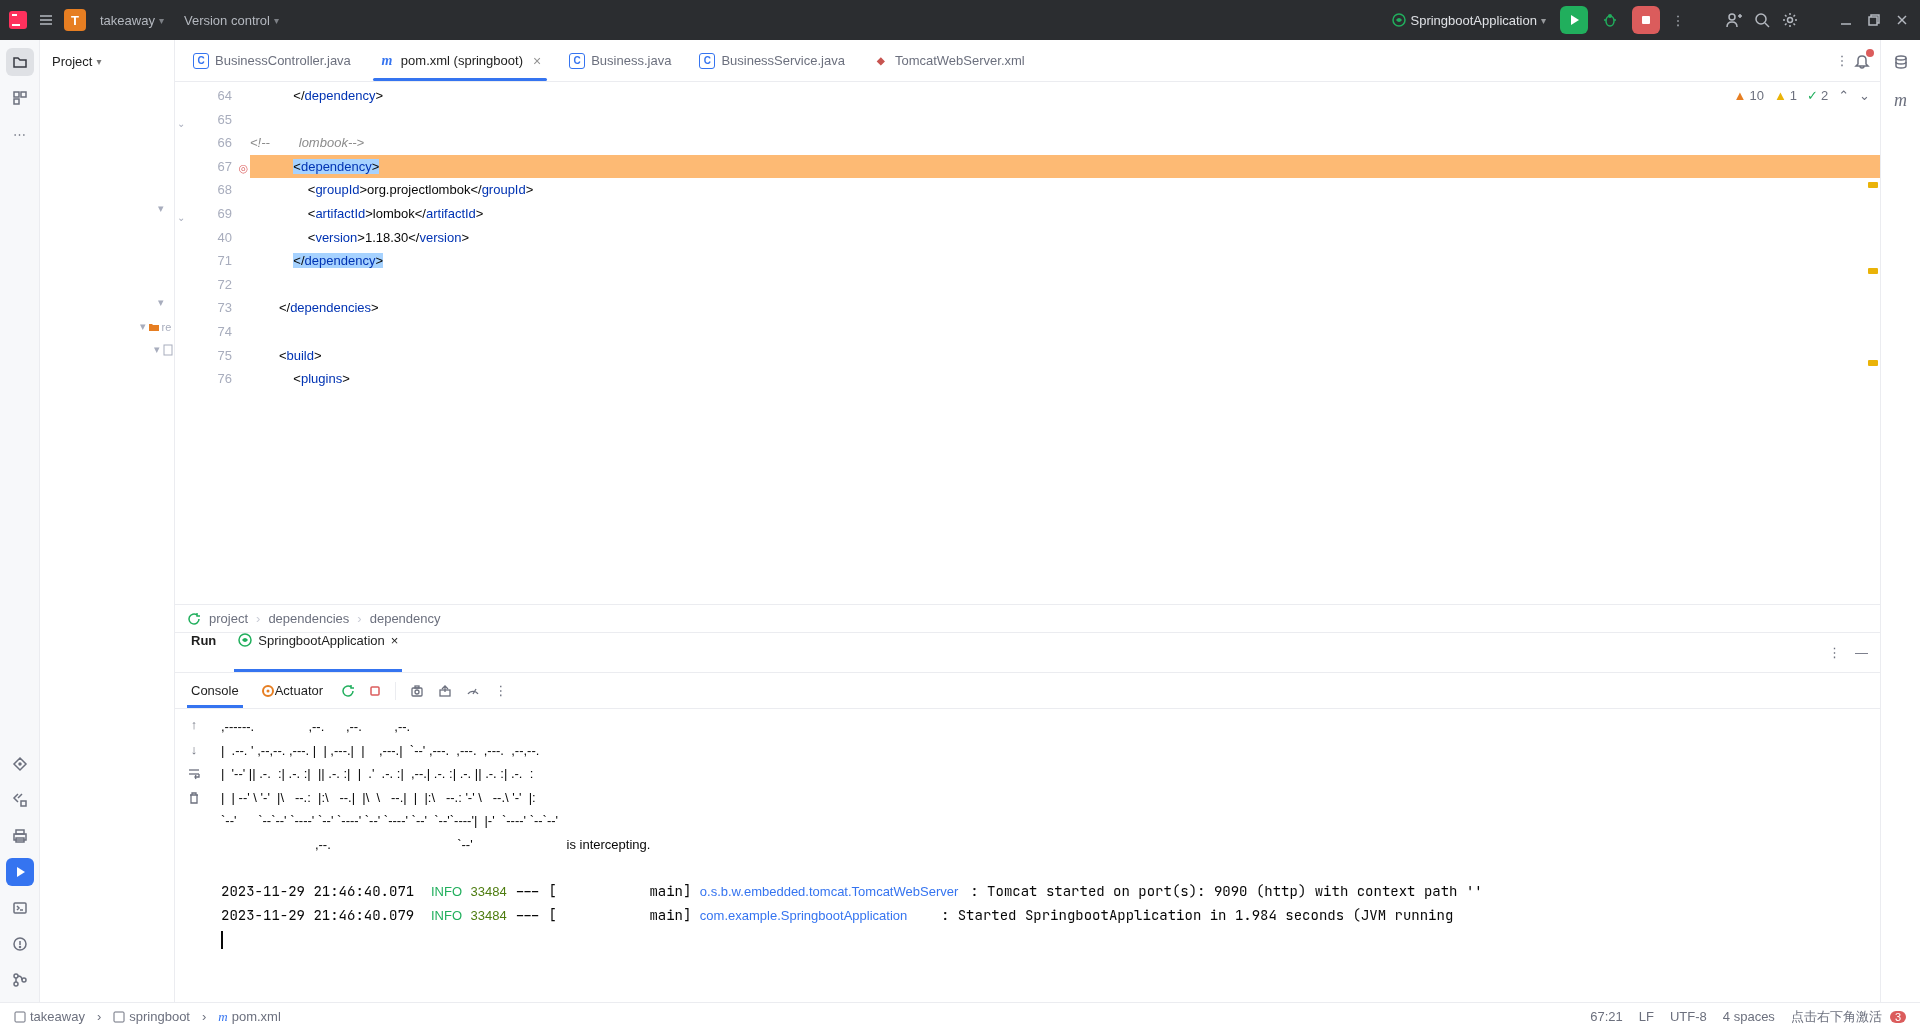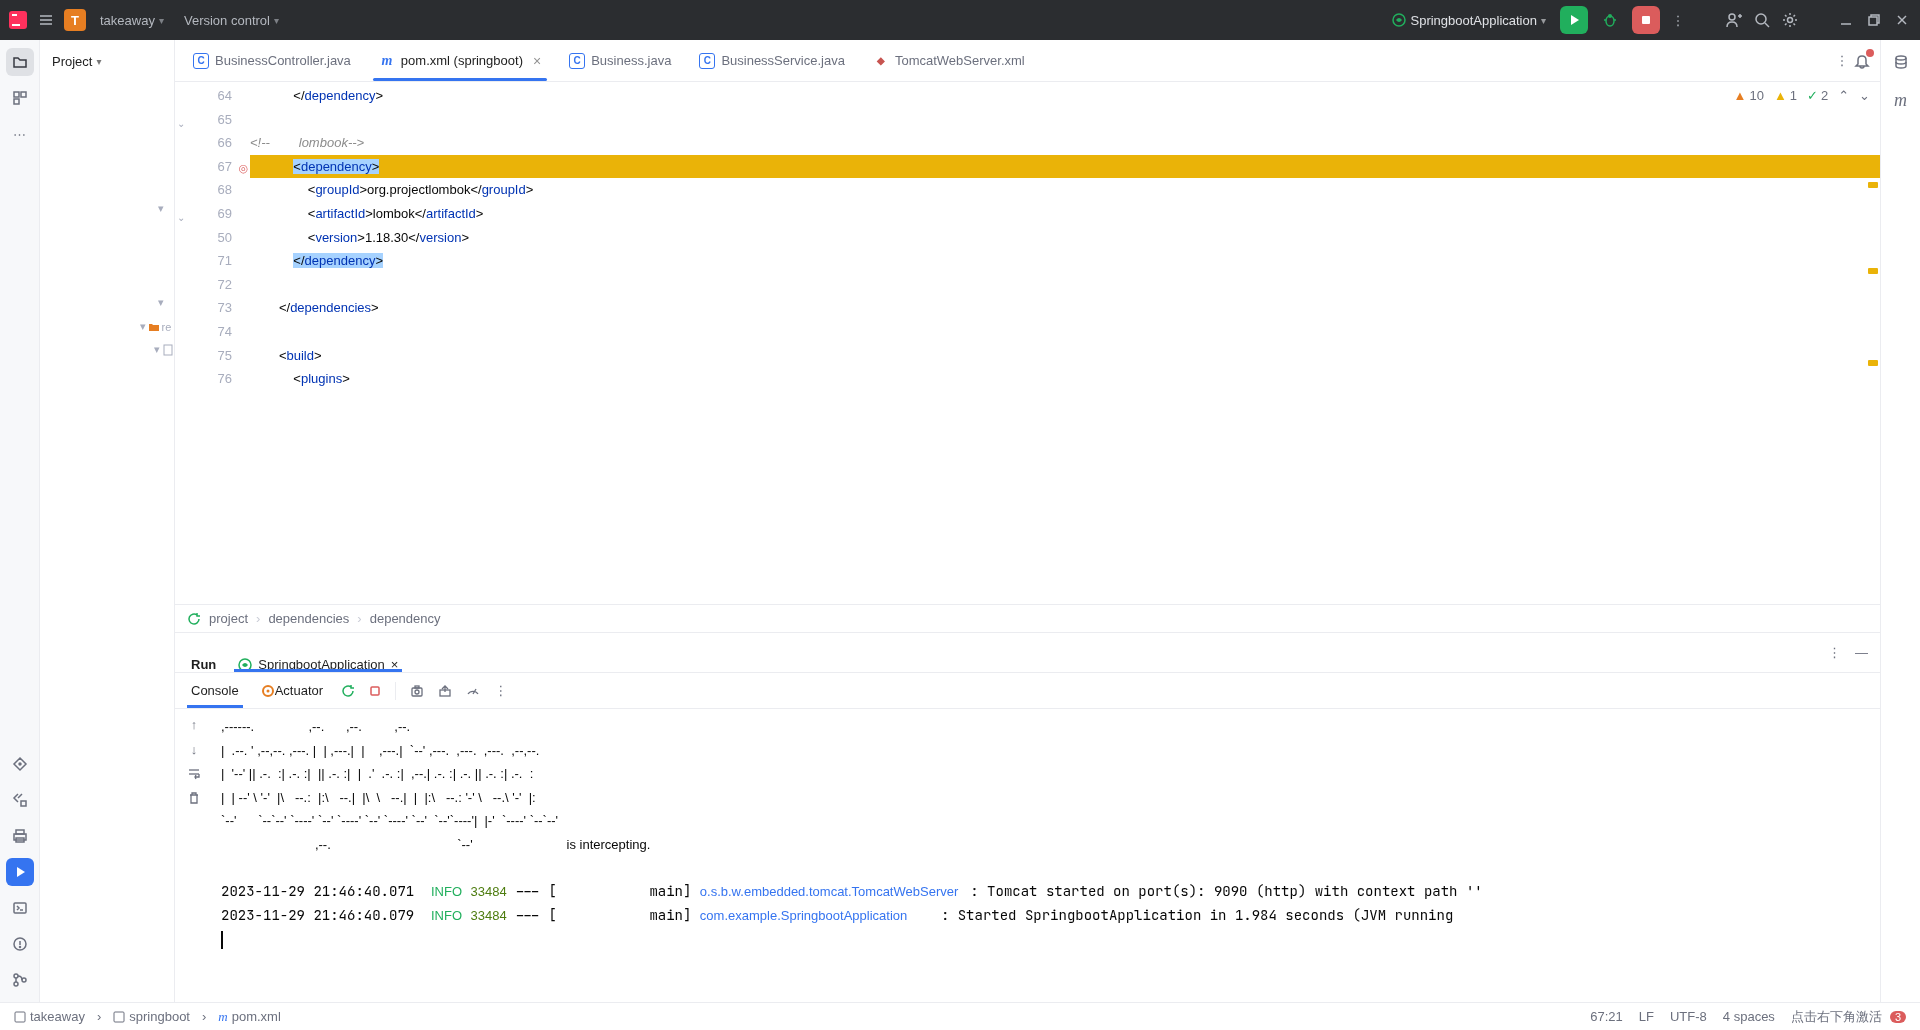--- a/index.html
+++ b/index.html
@@ -32,35 +32,35 @@
 .tab .close{opacity:.5;margin-left:4px;font-size:14px}
 .projectpanel{width:135px;border-right:1px solid #ebecf0;background:#fff;position:relative}
 .editor{flex:1;display:flex;flex-direction:column;font-family:"JetBrains Mono",Consolas,monospace;min-width:0}
 .code{flex:1;display:flex;overflow:hidden;position:relative}
 .gutter{width:75px;text-align:right;padding-right:18px;color:#a8adbd;background:#fff;font-size:13px;line-height:23.6px;padding-top:2px;position:relative}
 .gutter .ln{height:23.6px}
 .gutter .fold{position:absolute;left:2px;color:#a8adbd;font-size:10px}
 .gutter .target{position:absolute;right:2px;color:#db5c5c;font-size:11px}
 .codetext{flex:1;font-size:14px;line-height:23.6px;padding-top:2px;white-space:pre;color:#080808}
 .codetext .line{height:23.6px}
-.hl{background:#eab308}
+.hl{background:#fdba74}
 .sel{background:#a6d2ff}
 .tag{color:#0033b3}
 .com{color:#8c8c8c;font-style:italic}
 .txt{color:#080808}
 .inspections{position:absolute;top:6px;right:10px;display:flex;align-items:center;gap:10px;color:#6c707e;font-size:12px}
 .insp{display:flex;align-items:center;gap:3px}
 .rightstrip{width:40px;background:#fff;border-left:1px solid #ebecf0;display:flex;flex-direction:column;align-items:center;padding-top:8px;gap:10px}
 .markers{width:14px;position:relative}
 .marker{width:10px;height:6px;border-radius:1px;margin:2px auto}
 .crumbs{height:28px;border-top:1px solid #ebecf0;display:flex;align-items:center;padding:0 12px;gap:8px;color:#6c707e;font-size:12px}
 .crumbs .sep{color:#c9ccd6}
 .runpanel{border-top:1px solid #ebecf0;display:flex;flex-direction:column;height:370px}
 .runtabs{height:40px;display:flex;align-items:center;padding:0 12px;gap:14px;border-bottom:1px solid #ebecf0}
-.runtab{height:100%;display:flex;align-items:flex-end;gap:6px;position:relative;padding:0 4px}
+.runtab{height:100%;display:flex;align-items:flex-start;gap:6px;position:relative;padding:0 4px}
 .runtab.active::after{content:"";position:absolute;bottom:0;left:0;right:0;height:3px;background:#3574f0}
 .runtools{height:36px;display:flex;align-items:center;padding:0 12px;gap:14px;border-bottom:1px solid #ebecf0}
 .rtool{height:100%;display:flex;align-items:center;position:relative;padding:0 4px}
 .rtool.active::after{content:"";position:absolute;bottom:0;left:0;right:0;height:3px;background:#3574f0}
 .consolewrap{flex:1;display:flex;min-height:0}
 .consolestrip{width:38px;display:flex;flex-direction:column;align-items:center;padding-top:8px;gap:10px;color:#6c707e}
 .console{flex:1;font-family:"JetBrains Mono",Consolas,monospace;font-size:14px;line-height:23.6px;white-space:pre;padding:6px 8px;overflow:hidden;color:#080808}
 .console .info{color:#21af5d}
 .console .pid{color:#4d7c0f}
 .console .link{color:#3574f0}
@@ -289,21 +289,21 @@
           <div class="gutter" id="gutter">
               <div class="ln">64</div>
               <span class="fold" style="top: 29.6px;">⌄</span>
               <div class="ln">65</div>
               <div class="ln">66</div>
               <span class="target" style="top: 74.8px;">◎</span>
               <div class="ln">67</div>
               <div class="ln">68</div>
               <span class="fold" style="top: 124px;">⌄</span>
               <div class="ln">69</div>
-              <div class="ln">50</div>
+              <div class="ln">40</div>
               <div class="ln">71</div>
               <div class="ln">72</div>
               <div class="ln">73</div>
               <div class="ln">74</div>
               <div class="ln">75</div>
               <div class="ln">76</div>
             </div>
           <div class="codetext" id="codetext"><div class="line">            <span class="txt">&lt;/</span><span class="tag">dependency</span><span class="txt">&gt;</span></div><div class="line"></div><div class="line"><span class="com">&lt;!--        lombook--&gt;</span></div><div class="line hl">            <span class="sel"><span class="txt">&lt;</span><span class="tag">dependency</span><span class="txt">&gt;</span></span></div><div class="line">                <span class="txt">&lt;</span><span class="tag">groupId</span><span class="txt">&gt;</span><span class="txt">org.projectlombok</span><span class="txt">&lt;/</span><span class="tag">groupId</span><span class="txt">&gt;</span></div><div class="line">                <span class="txt">&lt;</span><span class="tag">artifactId</span><span class="txt">&gt;</span><span class="txt">lombok</span><span class="txt">&lt;/</span><span class="tag">artifactId</span><span class="txt">&gt;</span></div><div class="line">                <span class="txt">&lt;</span><span class="tag">version</span><span class="txt">&gt;</span><span class="txt">1.18.30</span><span class="txt">&lt;/</span><span class="tag">version</span><span class="txt">&gt;</span></div><div class="line">            <span class="sel"><span class="txt">&lt;/</span><span class="tag">dependency</span><span class="txt">&gt;</span></span></div><div class="line"></div><div class="line">        <span class="txt">&lt;/</span><span class="tag">dependencies</span><span class="txt">&gt;</span></div><div class="line"></div><div class="line">        <span class="txt">&lt;</span><span class="tag">build</span><span class="txt">&gt;</span></div><div class="line">            <span class="txt">&lt;</span><span class="tag">plugins</span><span class="txt">&gt;</span></div></div>
           <div class="inspections">
             <div class="insp">

